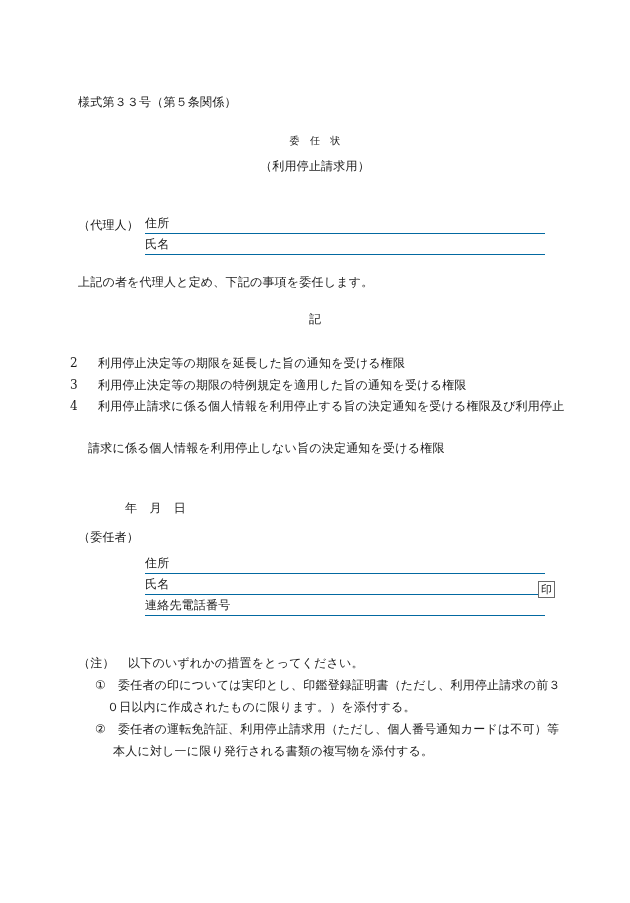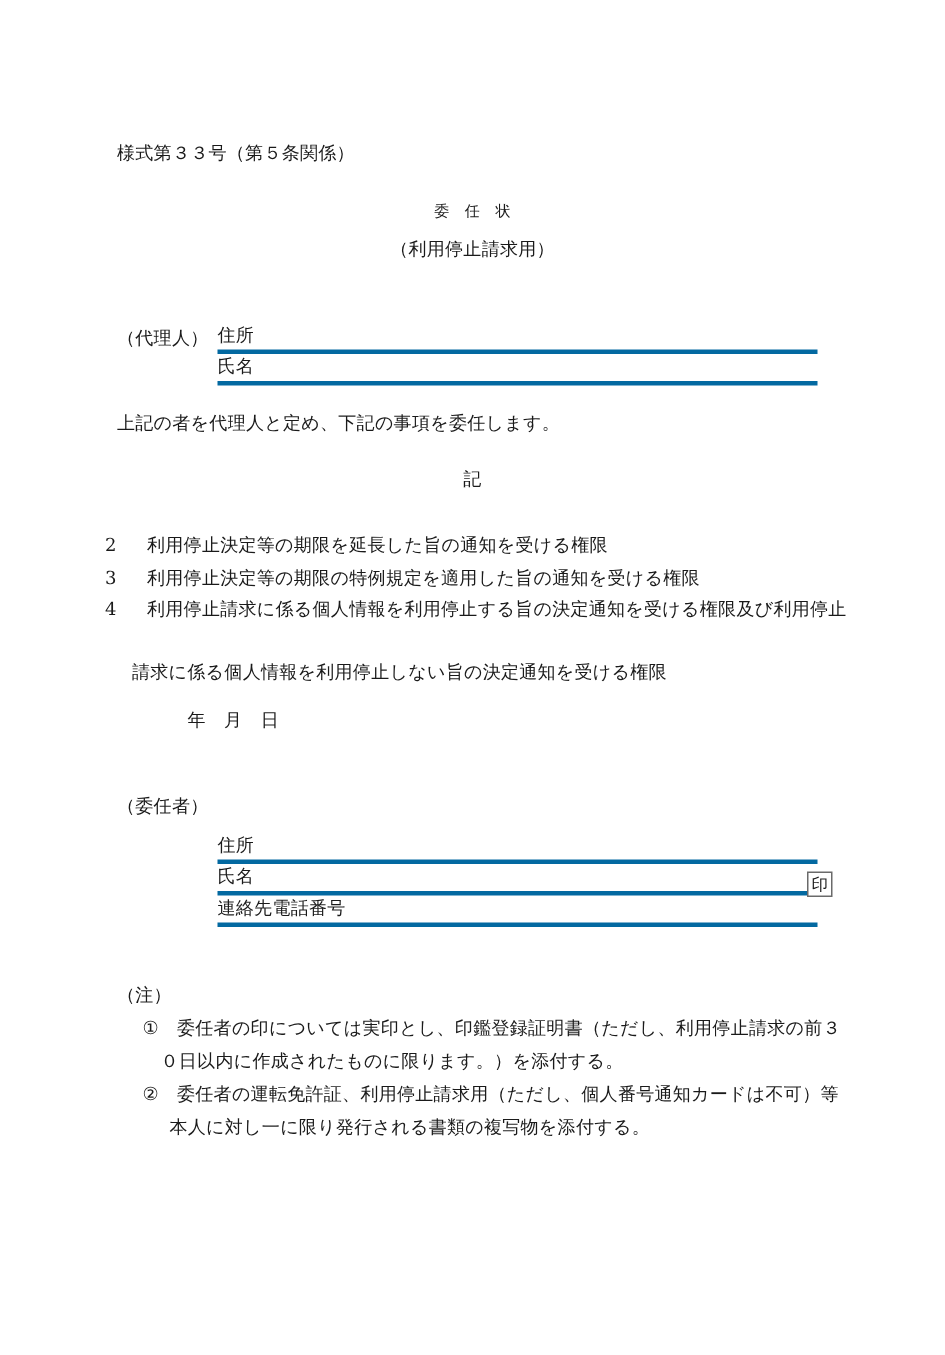--- a/index.html
+++ b/index.html
@@ -25,21 +25,21 @@
     width: 630px;
     text-align: center;
     white-space: nowrap;
   }
   .doc-title { font-size: 10px; }
   .field-row {
     position: absolute;
     left: 145px;
     width: 400px;
     height: 17px;
-    border-bottom: 3px solid #0369a1;
+    border-bottom: 1px solid #0369a1;
     white-space: nowrap;
   }
   .field-label { position: absolute; left: 0; bottom: 1px; }
   .items-block {
     position: absolute;
     left: 70px;
     top: 353px;
     width: 495px;
     line-height: 21.7px;
   }
@@ -91,36 +91,37 @@
     </div>
     <div class="item-line">
       <span class="item-num">3</span><span>利用停止決定等の期限の特例規定を適用した旨の通知を受ける権限</span>
     </div>
     <div class="item-line">
       <span class="item-num">4</span><span>利用停止請求に係る個人情報を利用停止する旨の決定通知を受ける権限及び利用停止</span>
     </div>
     <div class="item-cont">請求に係る個人情報を利用停止しない旨の決定通知を受ける権限</div>
   </div>
 
-  <div class="abs" style="left:125px; top:472px;">年　月　日</div>
+  <div class="abs" style="left:125px; top:500px;">年　月　日</div>
 
   <div class="abs" style="left:78px; top:529px;">（委任者）</div>
 
   <div class="field-row" style="top:556px;">
     <span class="field-label">住所</span>
   </div>
   <div class="field-row" style="top:577px;">
     <span class="field-label">氏名</span>
     <span class="seal-box">印</span>
   </div>
   <div class="field-row" style="top:598px;">
     <span class="field-label">連絡先電話番号</span>
   </div>
 
   <div class="abs" style="left:78px; top:655px;">（注）</div>
+  <div class="abs" style="left:128px; top:655px;">以下のいずれかの措置をとってください。</div>
 
   <div class="abs" style="left:95px; top:677px;">
     <span class="note-num">①</span><span>委任者の印については実印とし、印鑑登録証明書（ただし、利用停止請求の前３</span>
   </div>
   <div class="abs" style="left:107px; top:699px;">０日以内に作成されたものに限ります。）を添付する。</div>
 
   <div class="abs" style="left:95px; top:721px;">
     <span class="note-num">②</span><span>委任者の運転免許証、利用停止請求用（ただし、個人番号通知カードは不可）等</span>
   </div>
   <div class="abs" style="left:113px; top:743px;">本人に対し一に限り発行される書類の複写物を添付する。</div>

